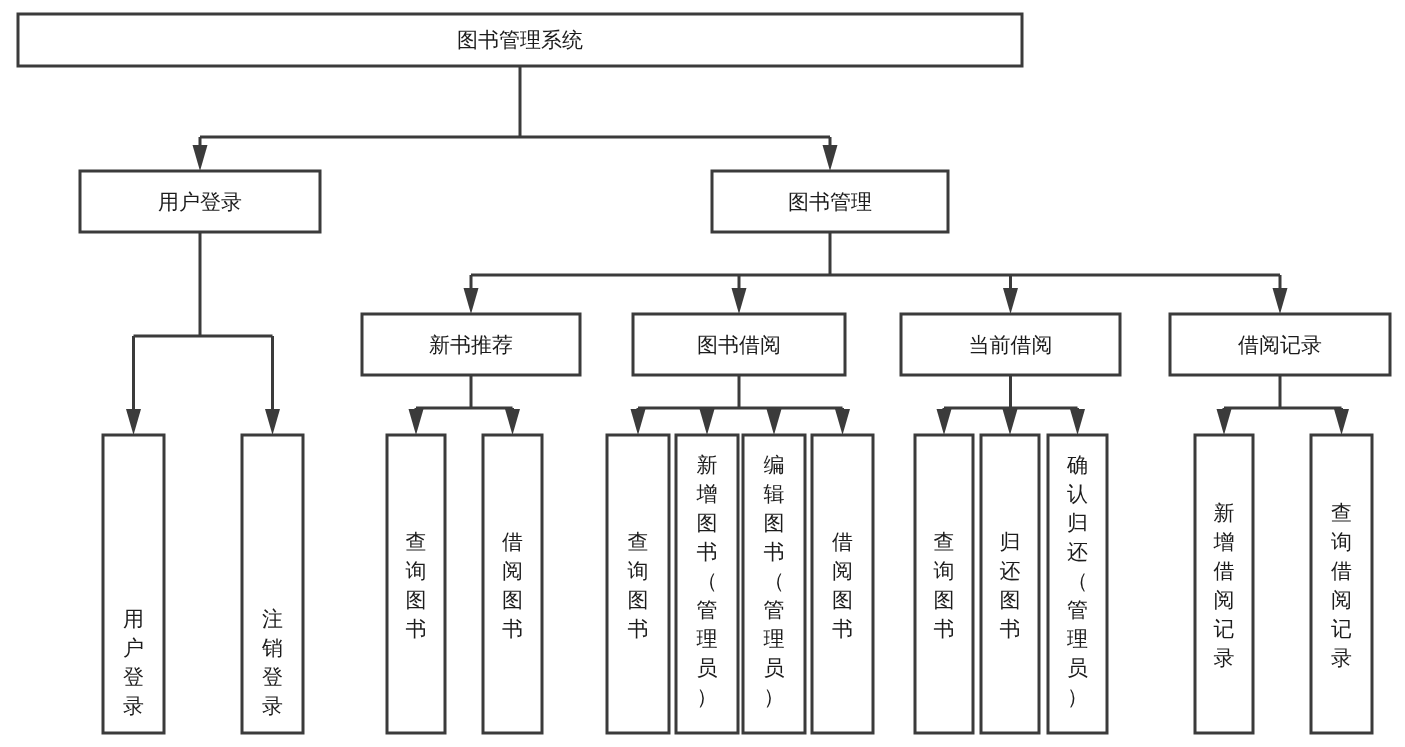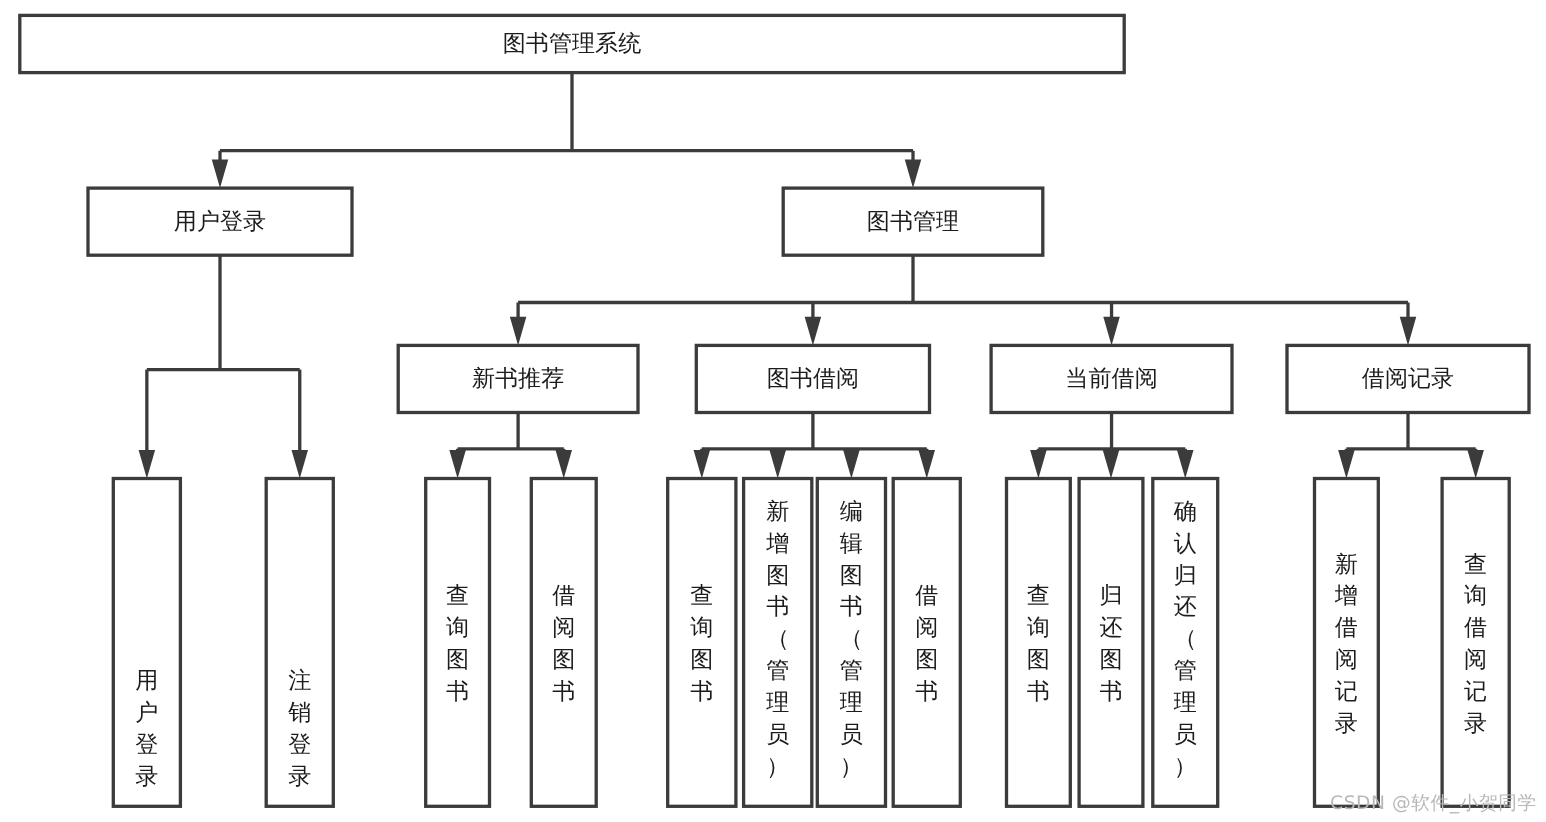--- a/index.html
+++ b/index.html
@@ -217,14 +217,13 @@
         <g>
           <rect x="1195" y="435" width="58" height="298" class="node-box"></rect>
           <text x="1224" y="519.62" class="node-label-v"><tspan x="1224" dy="0">新</tspan><tspan x="1224" dy="29">增</tspan><tspan x="1224" dy="29">借</tspan><tspan x="1224" dy="29">阅</tspan><tspan x="1224" dy="29">记</tspan><tspan x="1224" dy="29">录</tspan></text>
         </g>
         <g>
           <rect x="1311" y="435" width="61" height="298" class="node-box"></rect>
           <text x="1341.5" y="519.62" class="node-label-v"><tspan x="1341.5" dy="0">查</tspan><tspan x="1341.5" dy="29">询</tspan><tspan x="1341.5" dy="29">借</tspan><tspan x="1341.5" dy="29">阅</tspan><tspan x="1341.5" dy="29">记</tspan><tspan x="1341.5" dy="29">录</tspan></text>
         </g>
       </g>
   </svg>
-  <div class="watermark">CSDN @软件_小贺同学</div>
 </div>
 
 </body></html>

